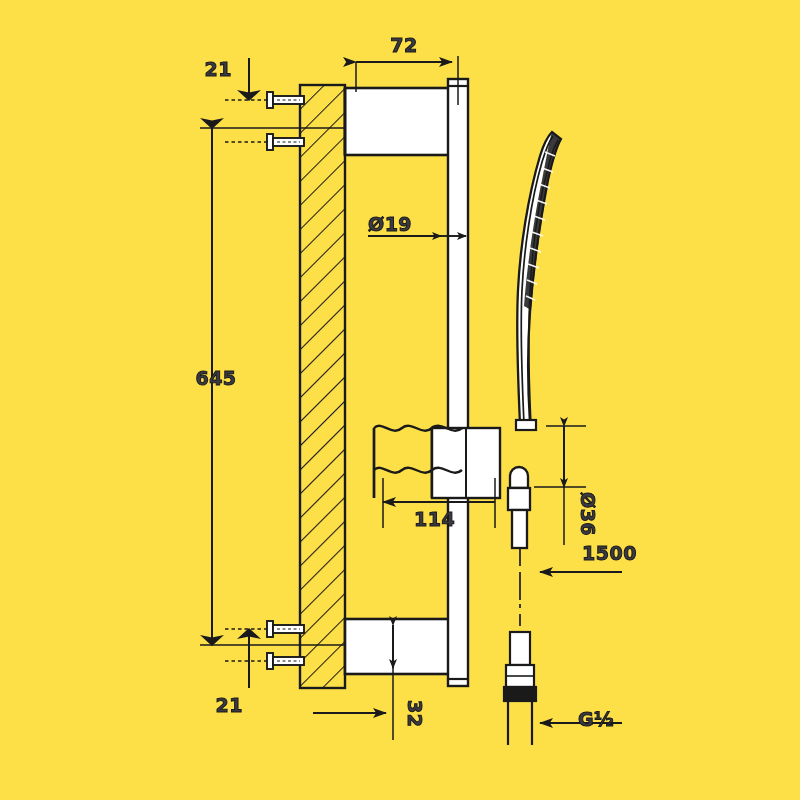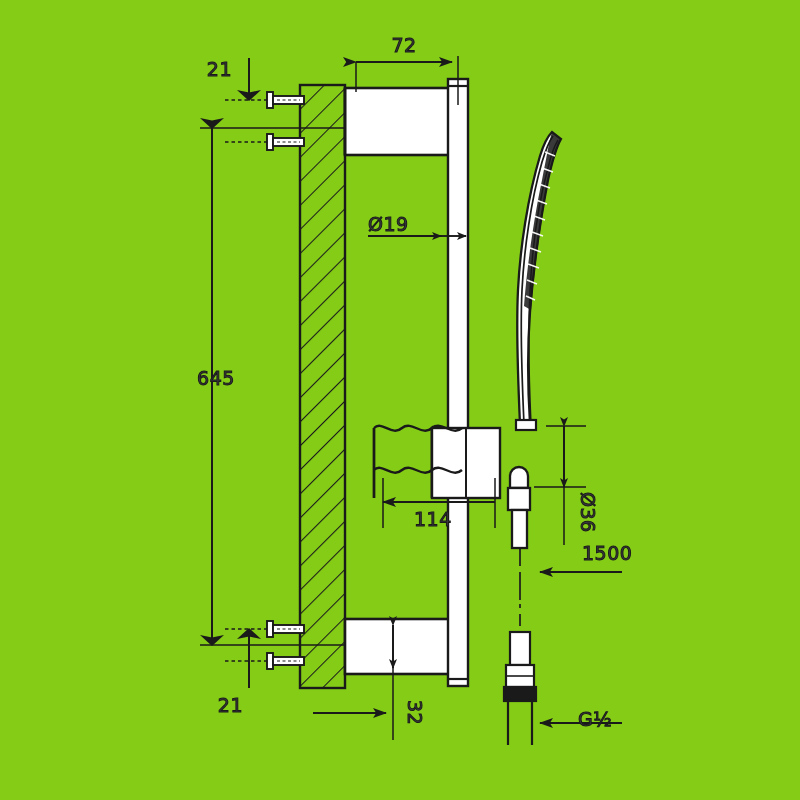--- a/index.html
+++ b/index.html
@@ -1,18 +1,18 @@
 <!DOCTYPE html>
 <html><head>
 <meta charset="utf-8">
 <style>
   html,body{margin:0;padding:0;background:#ffffff;}
   body{width:800px;height:800px;overflow:hidden;
        font-family:"DejaVu Sans","Liberation Sans",sans-serif;}
-  #stage{position:relative;width:800px;height:800px;background:#84cc16;}
+  #stage{position:relative;width:800px;height:800px;background:#fde047;font-weight:bold;}
   svg{display:block;}
   .dimtext{font-family:"DejaVu Sans","Liberation Sans",sans-serif;
            font-size:19px;fill:#3a3a42;letter-spacing:0.5px;}
 </style>
 </head>
 <body>
 
 <div id="stage">
 <svg width="800" height="800" viewBox="0 0 800 800">
 

